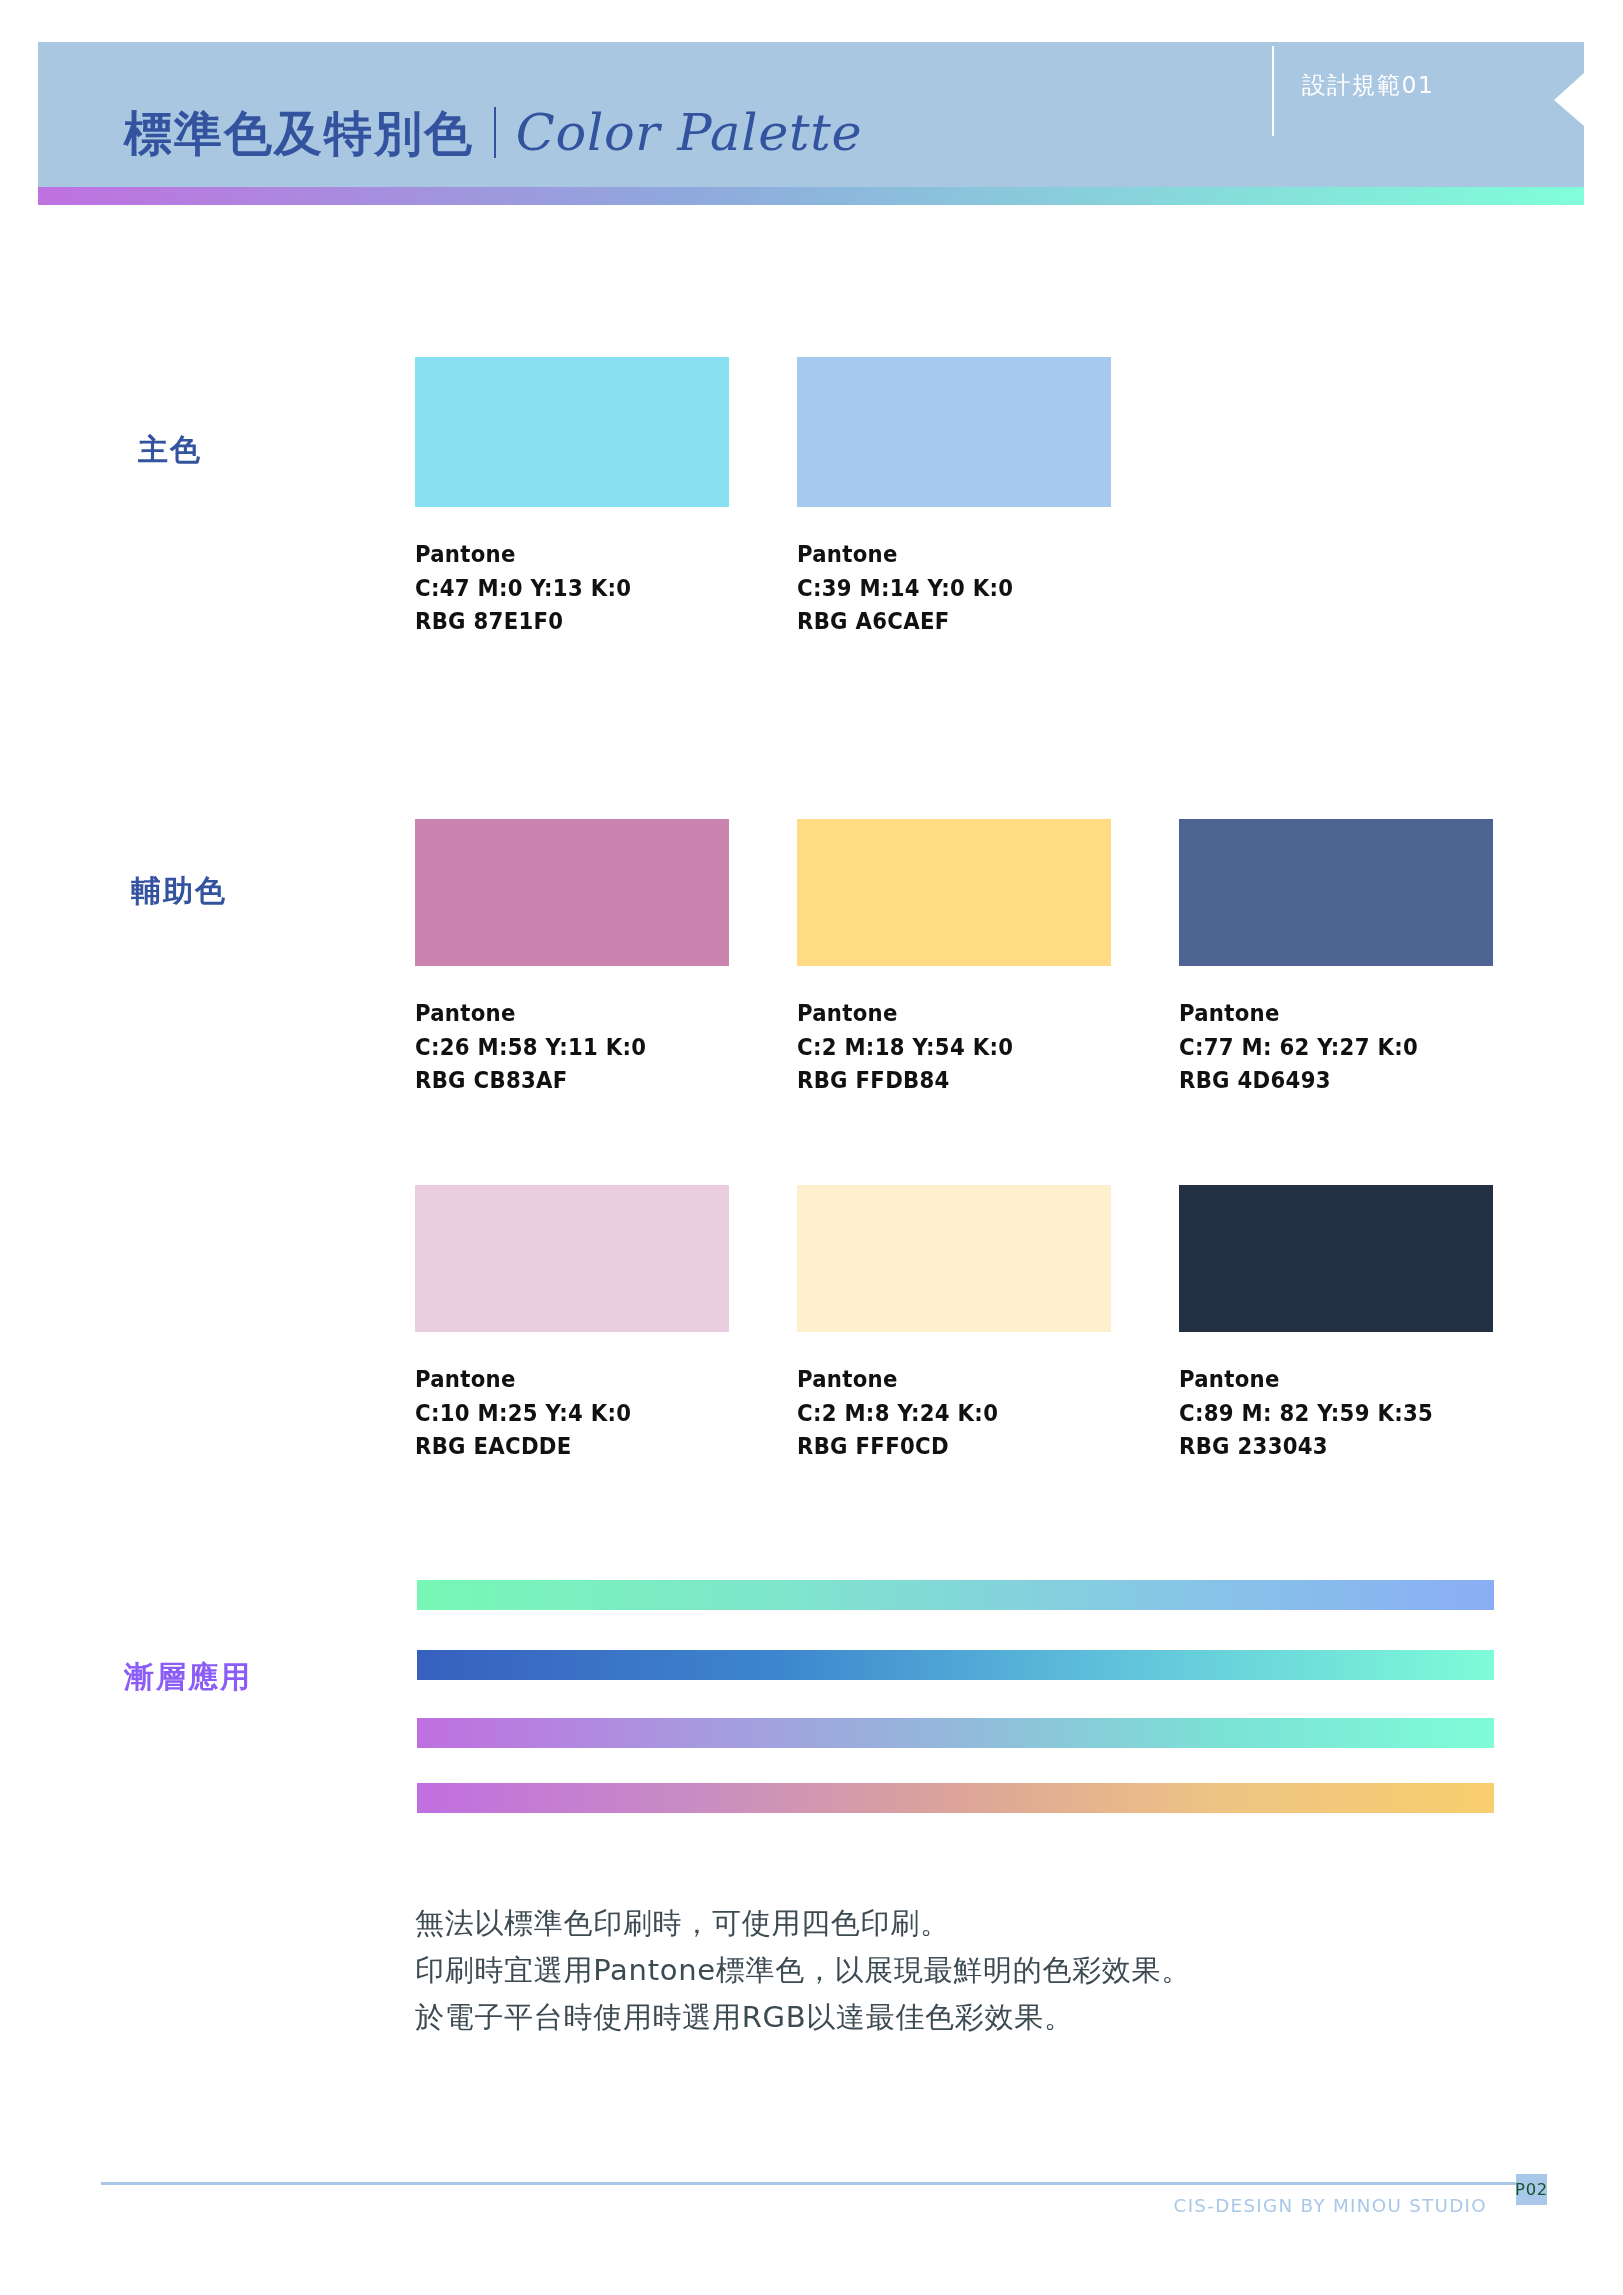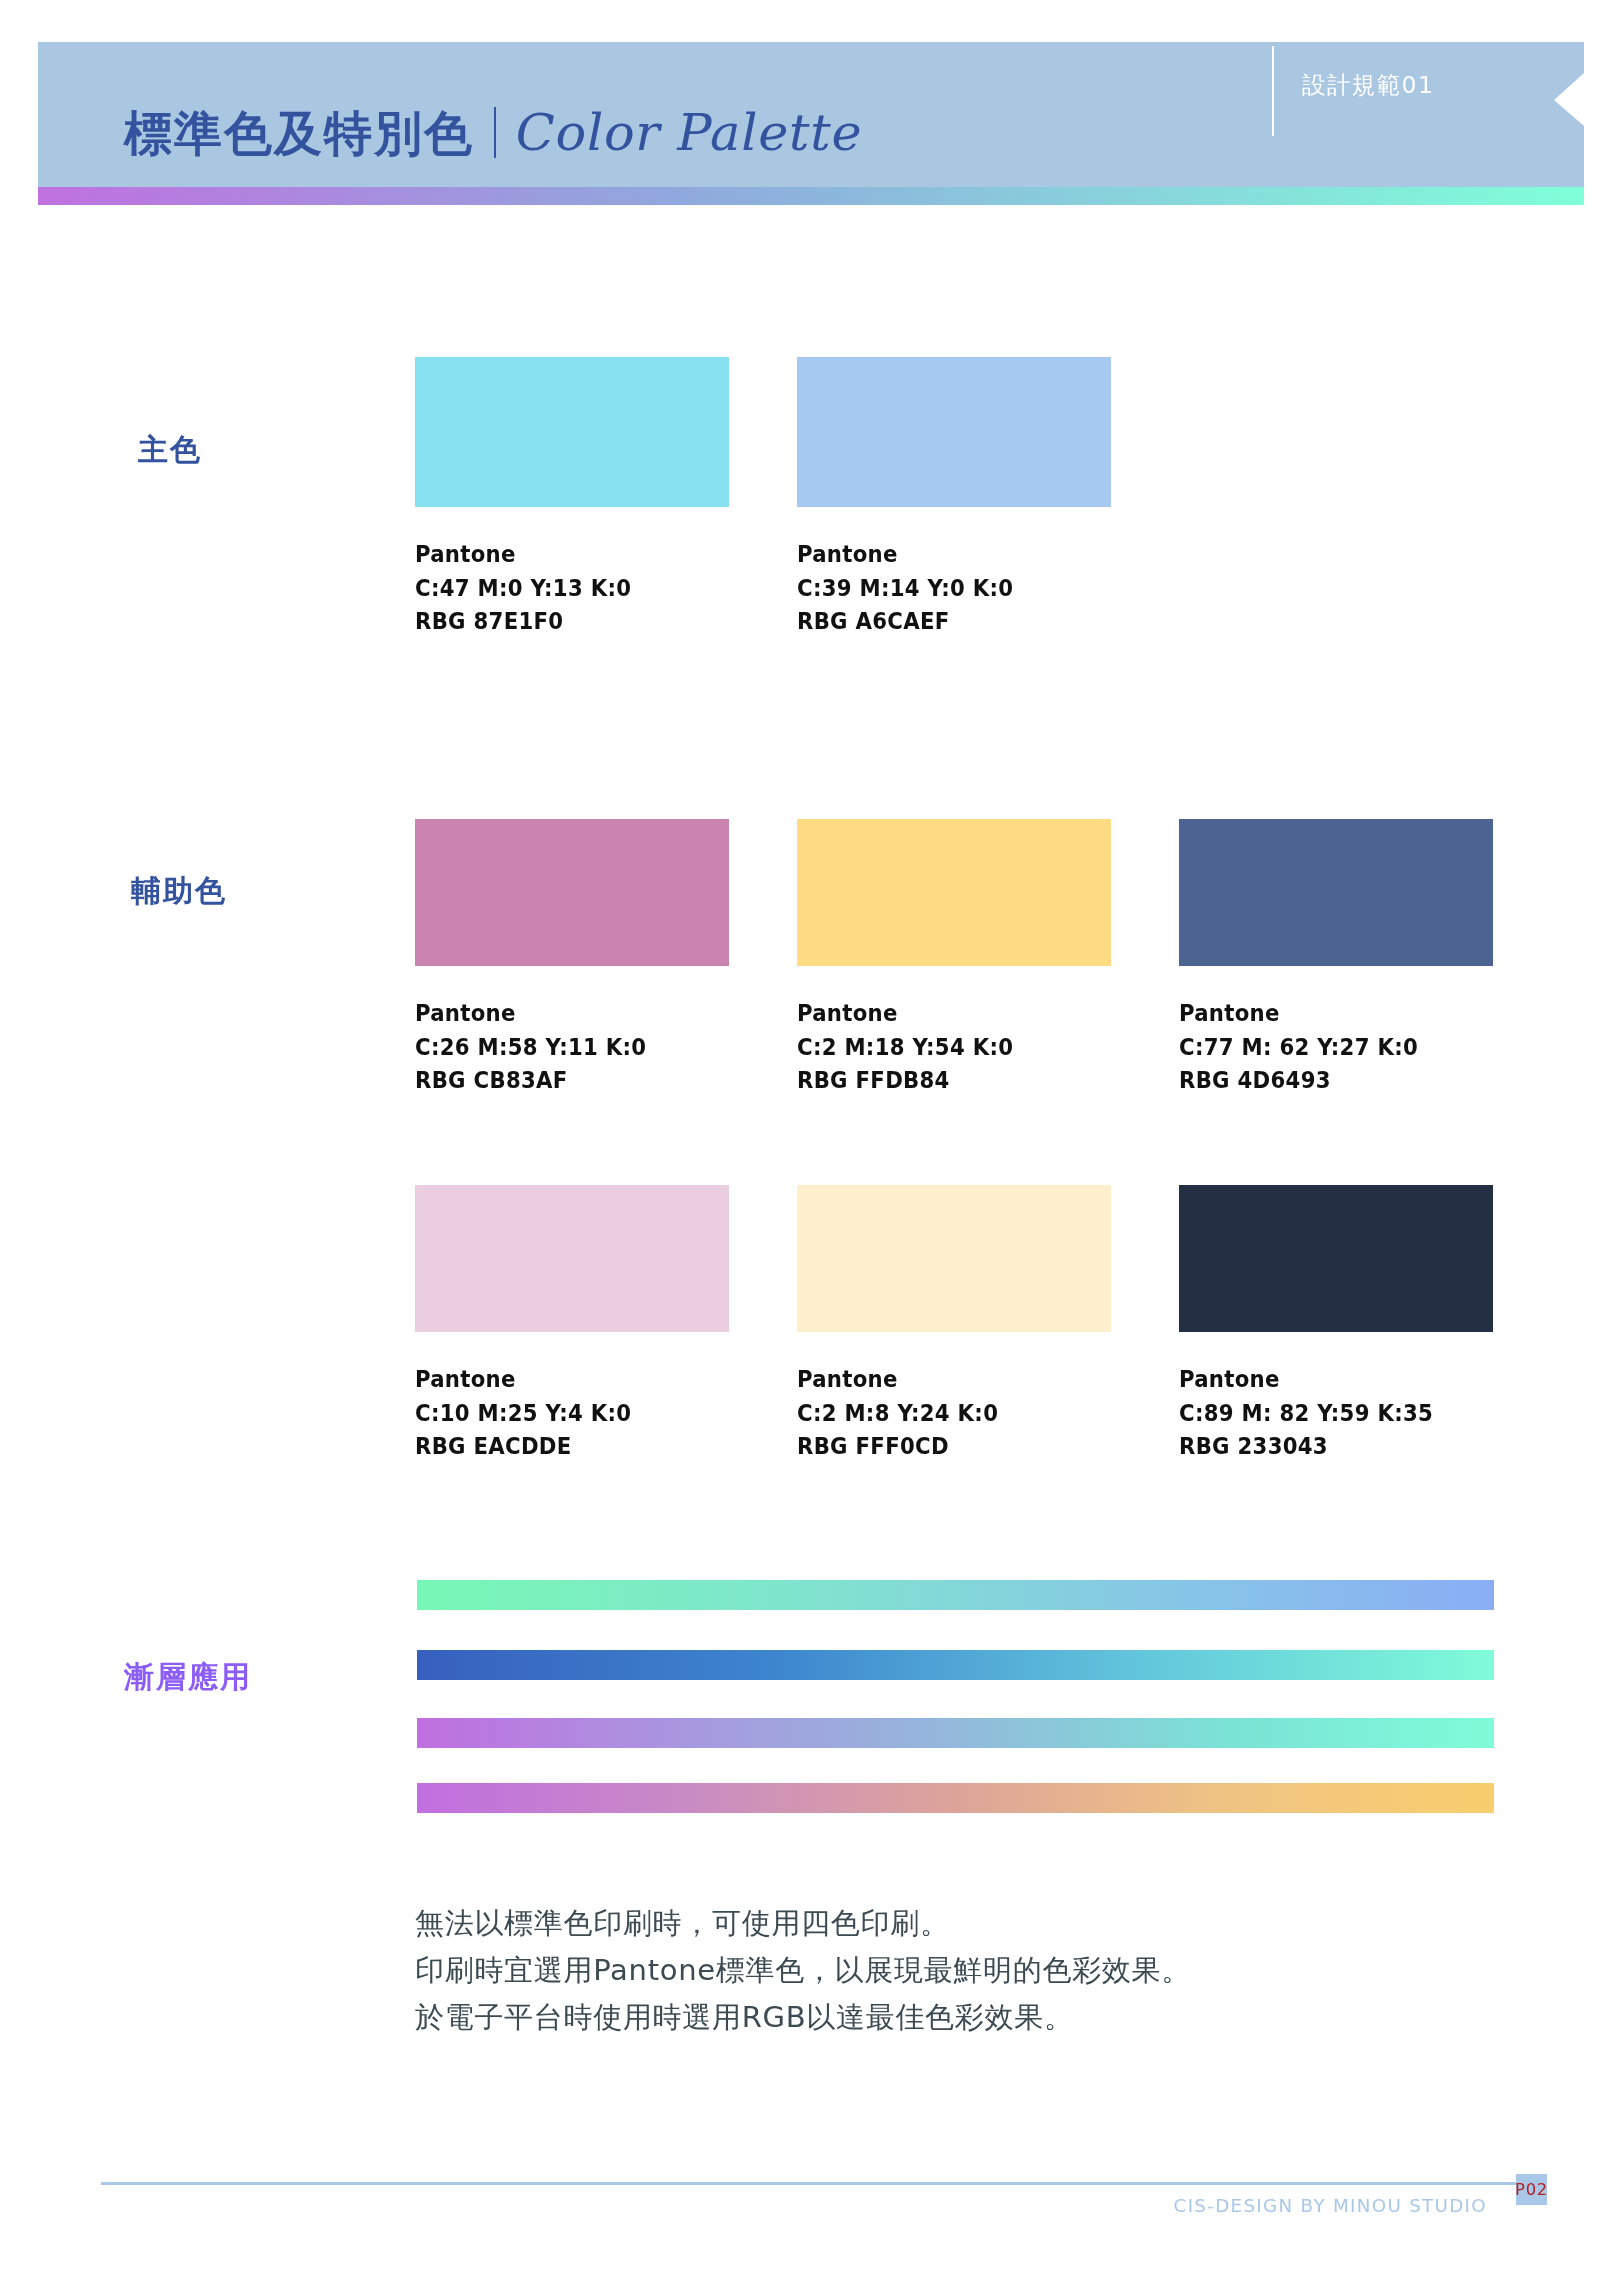--- a/index.html
+++ b/index.html
@@ -189,21 +189,21 @@
     letter-spacing: 1.3px;
     white-space: nowrap;
   }
   #footer-page-badge {
     position: absolute;
     left: 1516px;
     top: 2174px;
     width: 31px;
     height: 31px;
     background: #a9c8e9;
-    color: #b91c1c;
+    color: #14532d;
     font-family: "DejaVu Sans", "Liberation Sans", sans-serif;
     font-size: 16.4px;
     display: flex;
     align-items: center;
     justify-content: center;
     letter-spacing: 0.7px;
   }
 </style>
 </head>
 <body>

